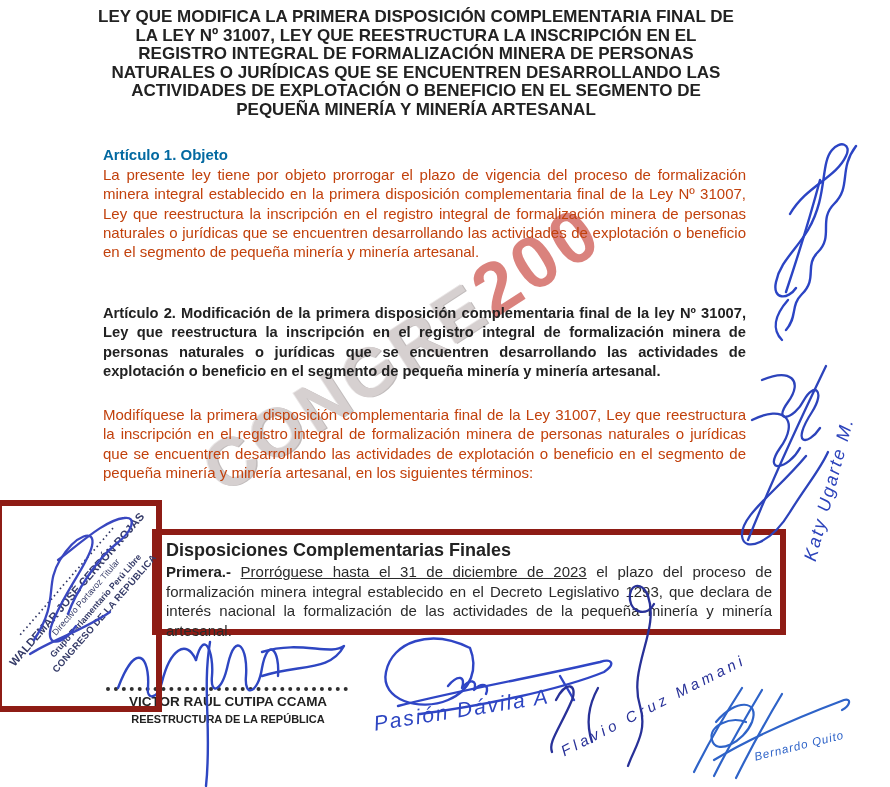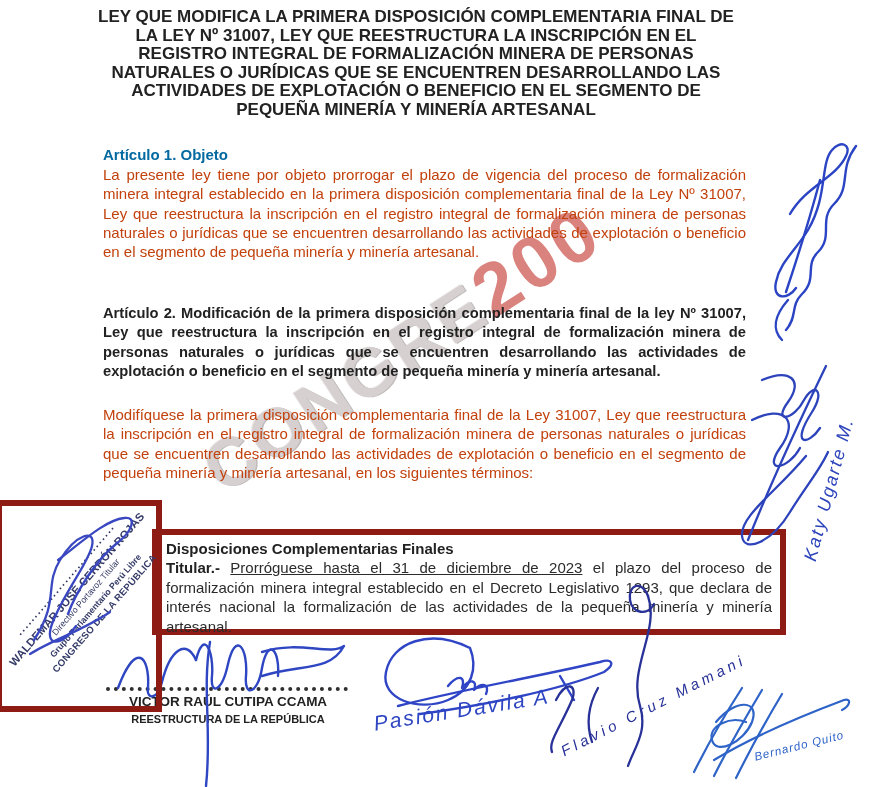--- a/index.html
+++ b/index.html
@@ -33,21 +33,21 @@
   .para{left:103px;width:643px;font-size:15px;line-height:19.3px;text-align:justify;color:#c2410c;}
   .p1{top:165px;}
   .p2{top:295px;font-weight:bold;font-size:14.7px;color:#222;margin-top:9px;}
   .p3{top:405px;}
 
   
   .annotation-box{position:absolute;border:6px solid var(--annotation-box);background:transparent;z-index:5;}
   .box-left{left:-4px;top:500px;width:166px;height:212px;}
   .box-main{left:152px;top:529px;width:634px;height:106px;z-index:3;}
   .box-main-inner{padding:5px 8px 0 8px;}
-  .box-heading{font-weight:bold;font-size:15px;color:#222;}
+  .box-heading{font-weight:bold;font-size:18px;color:#222;}
   .box-body{font-size:15px;line-height:19.6px;text-align:justify;color:#2b2b2b;margin-top:1px;}
   .bold{font-weight:bold;color:#222;}
   .u{text-decoration:underline;}
 
   
   .stamp{
     position:absolute;left:-32px;top:566px;width:236px;z-index:3;
     transform:rotate(-49deg);text-align:center;color:#353b68;line-height:12.5px;
   }
   .stamp .dots{font-size:11px;letter-spacing:1px;font-weight:bold;color:#2c3260;}
@@ -85,21 +85,21 @@
 ACTIVIDADES DE EXPLOTACIÓN O BENEFICIO EN EL SEGMENTO DE
 PEQUEÑA MINERÍA Y MINERÍA ARTESANAL</div>
   <div class="doc-text heading">Artículo 1. Objeto</div>
   <div class="doc-text para p1">La presente ley tiene por objeto prorrogar el plazo de vigencia del proceso de formalización minera integral  establecido en la primera disposición complementaria final de la Ley Nº 31007, Ley  que reestructura la inscripción en el  registro integral  de formalización minera de personas naturales o jurídicas que se encuentren desarrollando las actividades de explotación o beneficio en el  segmento de pequeña minería y  minería artesanal.</div>
   <div class="doc-text para p2">Artículo 2. Modificación de la primera disposición complementaria final de la ley Nº 31007, Ley  que reestructura la inscripción en el  registro integral  de formalización minera de personas naturales o jurídicas que se encuentren desarrollando las actividades de explotación o beneficio en el  segmento de pequeña minería y  minería artesanal.</div>
   <div class="doc-text para p3">Modifíquese la primera disposición complementaria final de la Ley 31007, Ley que reestructura la inscripción en el registro integral de formalización minera de personas naturales o jurídicas que se encuentren desarrollando las actividades de explotación o beneficio en el segmento de pequeña minería y minería artesanal, en los siguientes términos:</div>
 
   <div class="annotation-box box-main">
     <div class="box-main-inner">
       <div class="box-heading">Disposiciones Complementarias Finales</div>
-      <div class="box-body"><span class="bold">Titular.-</span> <span class="u">Prorróguese  hasta el 31 de diciembre de 2023</span> <span>el  plazo  del  proceso de  formalización  minera  integral establecido  en el Decreto  Legislativo 1293, que  declara de interés nacional  la formalización  de las actividades  de la pequeña minería y minería artesanal.</span></div>
+      <div class="box-body"><span class="bold">Primera.-</span> <span class="u">Prorróguese  hasta el 31 de diciembre de 2023</span> <span>el  plazo  del  proceso de  formalización  minera  integral establecido  en el Decreto  Legislativo 1293, que  declara de interés nacional  la formalización  de las actividades  de la pequeña minería y minería artesanal.</span></div>
     </div>
   </div>
 
   <div class="annotation-box box-left"></div>
 
   <div class="stamp">
     <div class="dots">·······························</div>
     <div class="s-name">WALDEMAR JOSÉ CERRÓN ROJAS</div>
     <div class="s-role">Directivo Portavoz Titular</div>
     <div class="s-group">Grupo Parlamentario Perú Libre</div>

